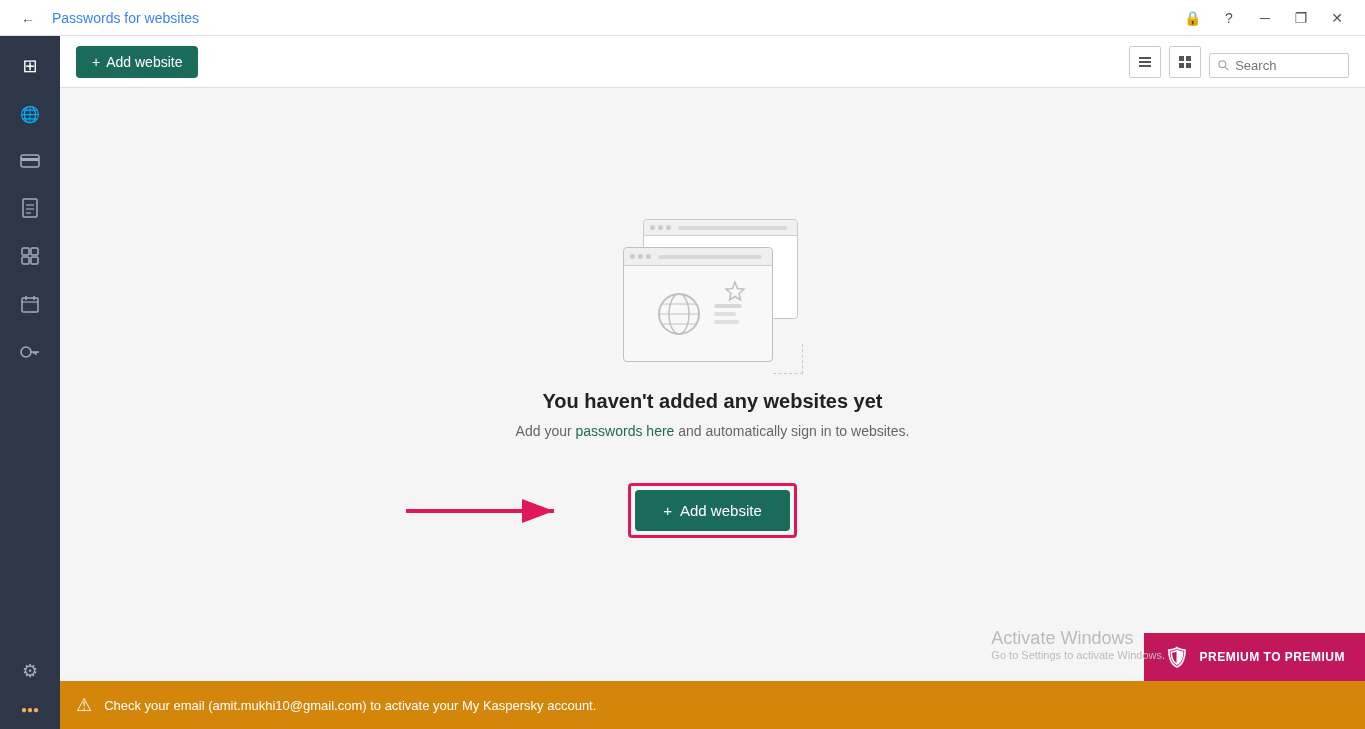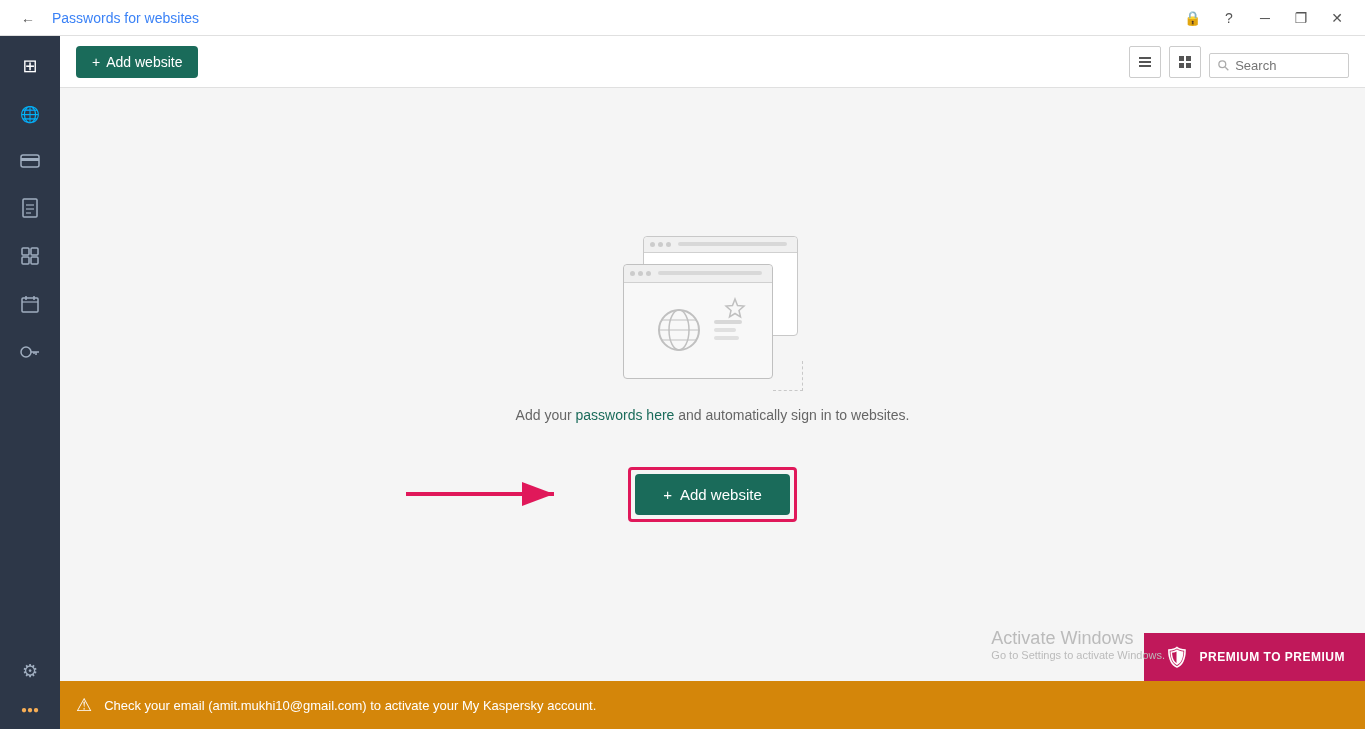--- a/index.html
+++ b/index.html
@@ -299,20 +299,21 @@
               <div style="width:22px;height:4px;background:#e0e0e0;border-radius:2px;"></div>
               <div style="width:25px;height:4px;background:#e0e0e0;border-radius:2px;"></div>
             </div>
           </div>
         </div>
 
         <div style="position:absolute;bottom:0;right:0;width:30px;height:30px;border-right:1.5px dashed #c8c8c8;border-bottom:1.5px dashed #c8c8c8;"></div>
       </div>
 
       <div class="empty-state" style="margin-top:16px;">
+        <div class="empty-title">You haven't added any websites yet</div>
         <div class="empty-subtitle">
           Add your <span style="color:#1a6b5a;">passwords here</span> and automatically sign in to websites.
         </div>
       </div>
 
       <div style="position:relative; display:flex; align-items:center; gap:0; margin-top:8px;">
 
         <div style="position:absolute; left:-230px; display:flex; align-items:center; gap:0;">
 
           <svg width="160" height="40" viewBox="0 0 160 40" fill="none" style="margin-left:8px;">

